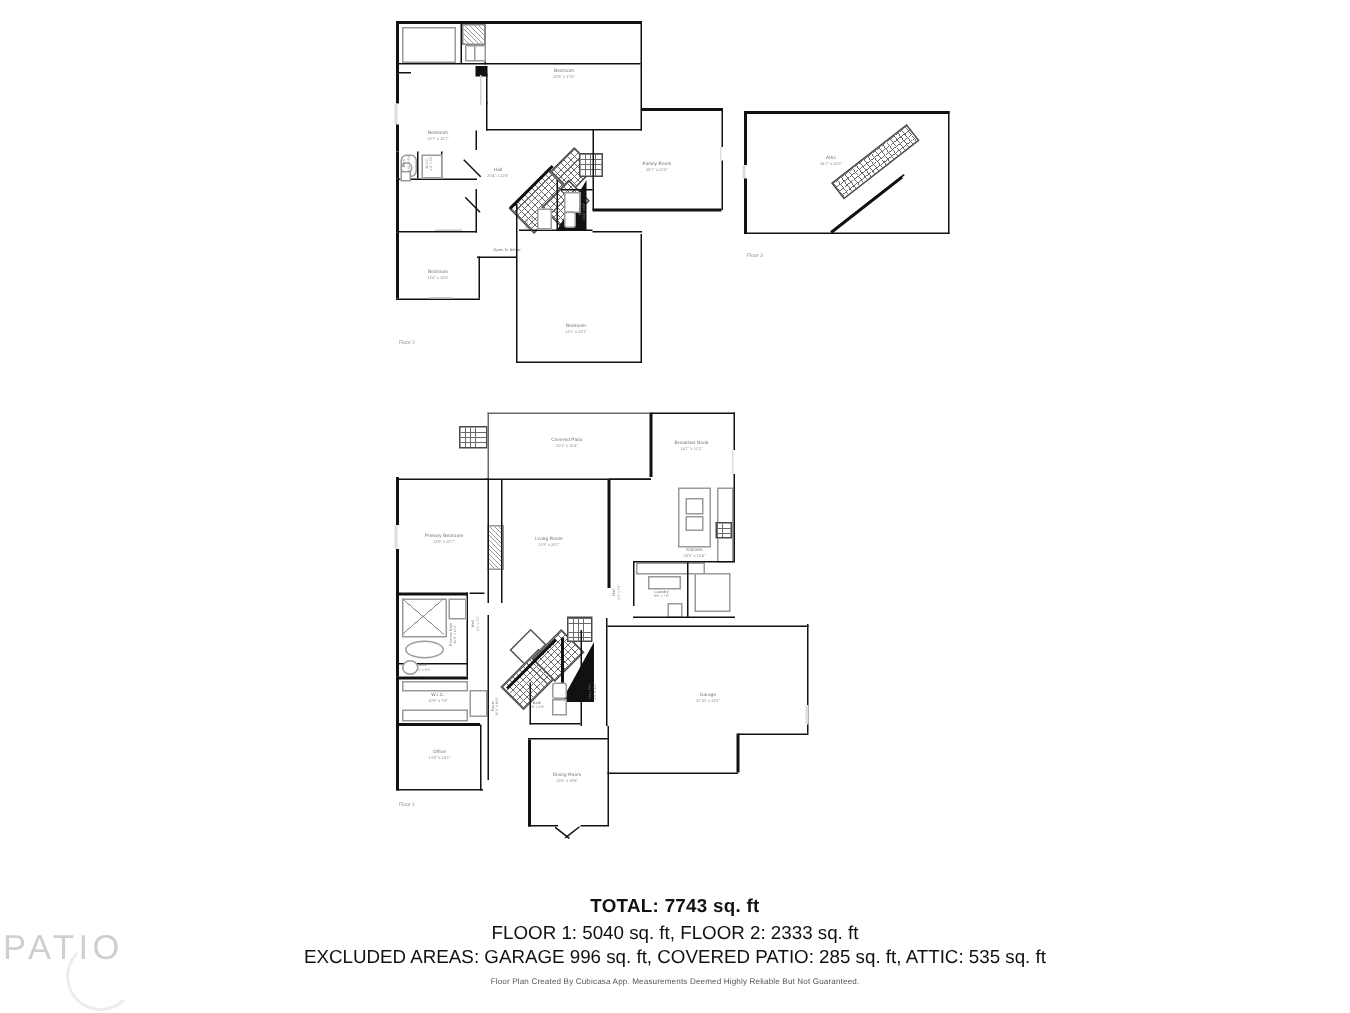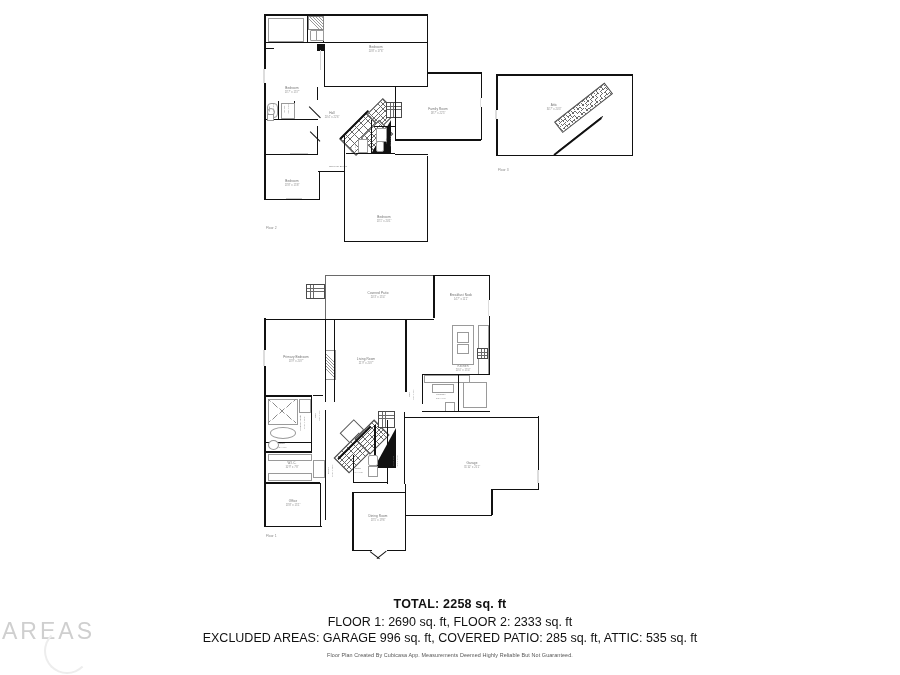--- a/index.html
+++ b/index.html
@@ -77,21 +77,21 @@
   .sum-total{top:597px;font-size:12.5px;font-weight:bold;letter-spacing:0.2px;}
   .sum-floors{top:615px;font-size:12.5px;}
   .sum-excl{top:631px;font-size:12.5px;}
   .sum-credit{top:652px;font-size:5.4px;color:#555;letter-spacing:0.1px;}
 </style>
 </head>
 <body>
 
 <div id="stage">
 
-  <div class="watermark">AREAS</div>
+  <div class="watermark">PATIO</div>
   <div class="watermark-arc"></div>
 
   <div class="plan" id="plan-f2" style="left:258px;top:8px;width:240px;height:240px;">
 
     <div class="wall" style="left:6px;top:6px;width:164px;height:1.6px;"></div>
     <div class="wall" style="left:168.5px;top:6px;width:1.6px;height:73px;"></div>
     <div class="wall" style="left:6px;top:6px;width:1.6px;height:35px;"></div>
     <div class="wall" style="left:6px;top:39.5px;width:10px;height:1.4px;"></div>
 
     <div class="wall" style="left:6px;top:41px;width:1.6px;height:20px;"></div>
@@ -414,18 +414,18 @@
     <div class="wall" style="left:114px;top:281px;width:12px;height:1.4px;transform:rotate(38deg);transform-origin:left center;"></div>
     <div class="wall" style="left:121px;top:288px;width:12px;height:1.4px;transform:rotate(-38deg);transform-origin:left center;"></div>
     <div class="lbl" style="left:122px;top:245px;width:54px;">
       <span class="nm">Dining Room</span>
       <span class="dim">13'5" x 19'6"</span>
     </div>
 
     <div class="floor-tag" style="left:10px;top:264px;">Floor 1</div>
   </div>
 
-  <div class="summary sum-total">TOTAL: 2258 sq. ft</div>
-  <div class="summary sum-floors">FLOOR 1: 2690 sq. ft, FLOOR 2: 2333 sq. ft</div>
+  <div class="summary sum-total">TOTAL: 7743 sq. ft</div>
+  <div class="summary sum-floors">FLOOR 1: 5040 sq. ft, FLOOR 2: 2333 sq. ft</div>
   <div class="summary sum-excl">EXCLUDED AREAS: GARAGE 996 sq. ft, COVERED PATIO: 285 sq. ft, ATTIC: 535 sq. ft</div>
   <div class="summary sum-credit">Floor Plan Created By Cubicasa App. Measurements Deemed Highly Reliable But Not Guaranteed.</div>
 
 </div>
 
 </body></html>

